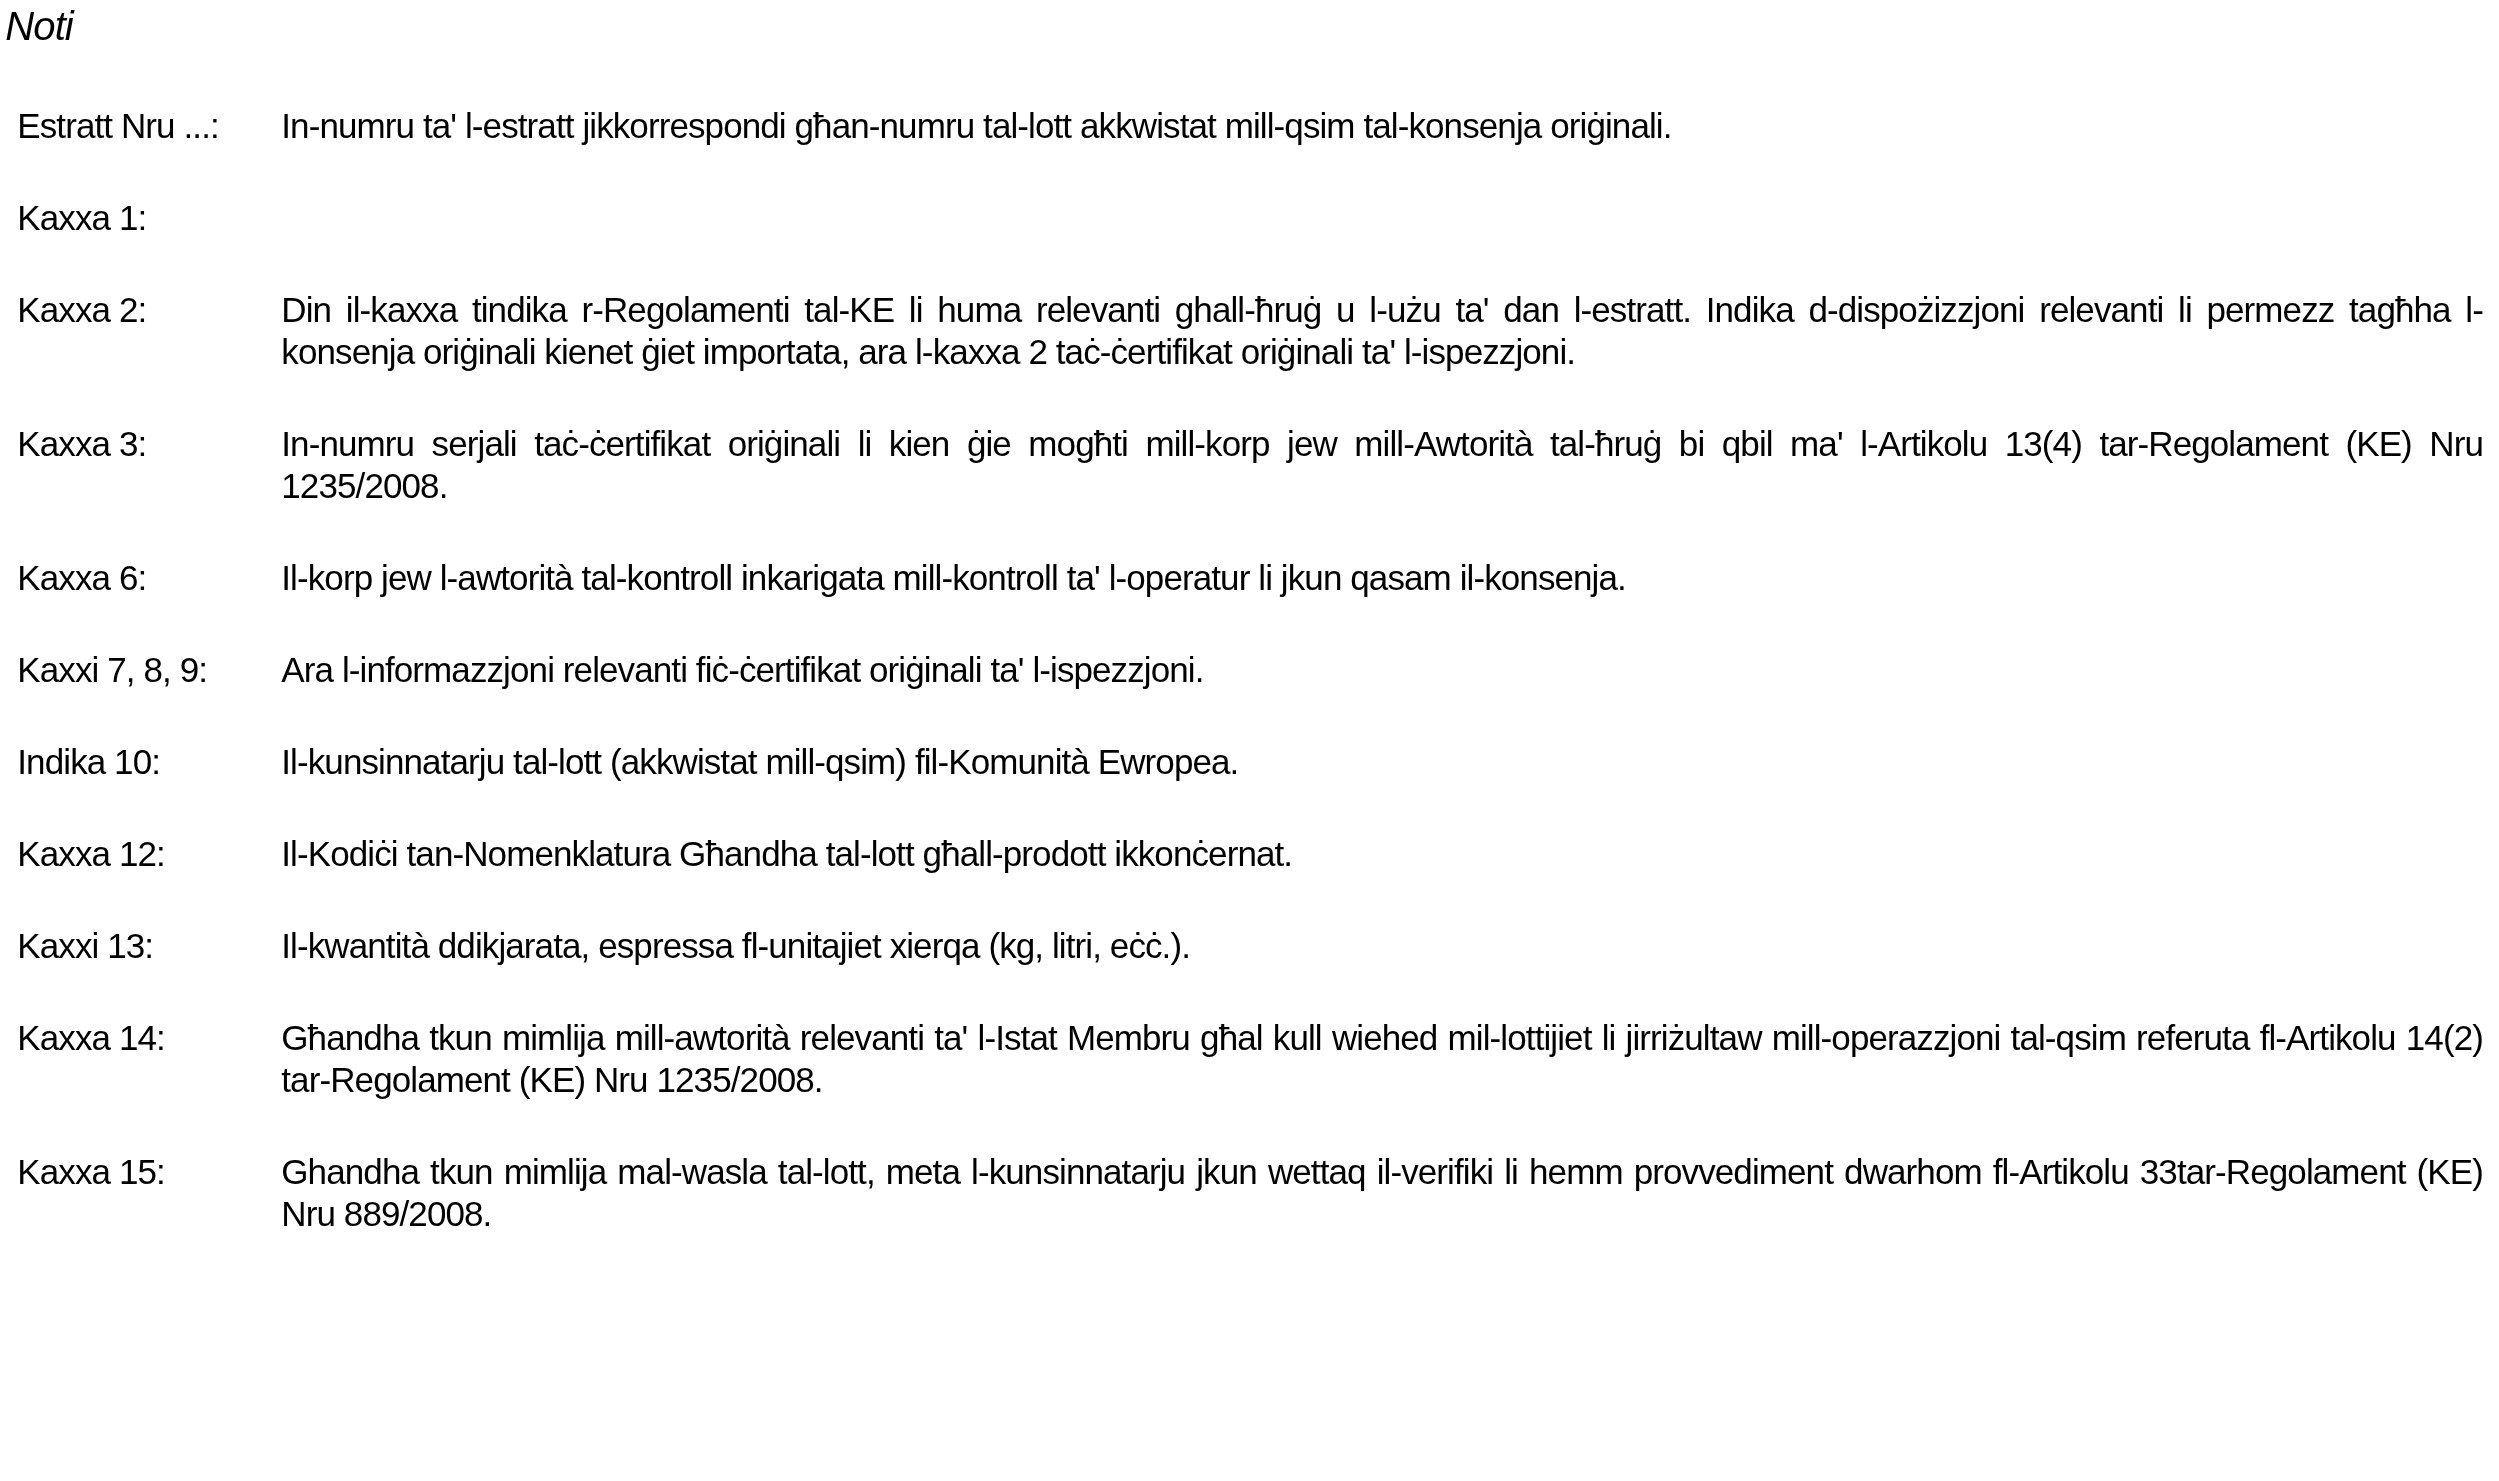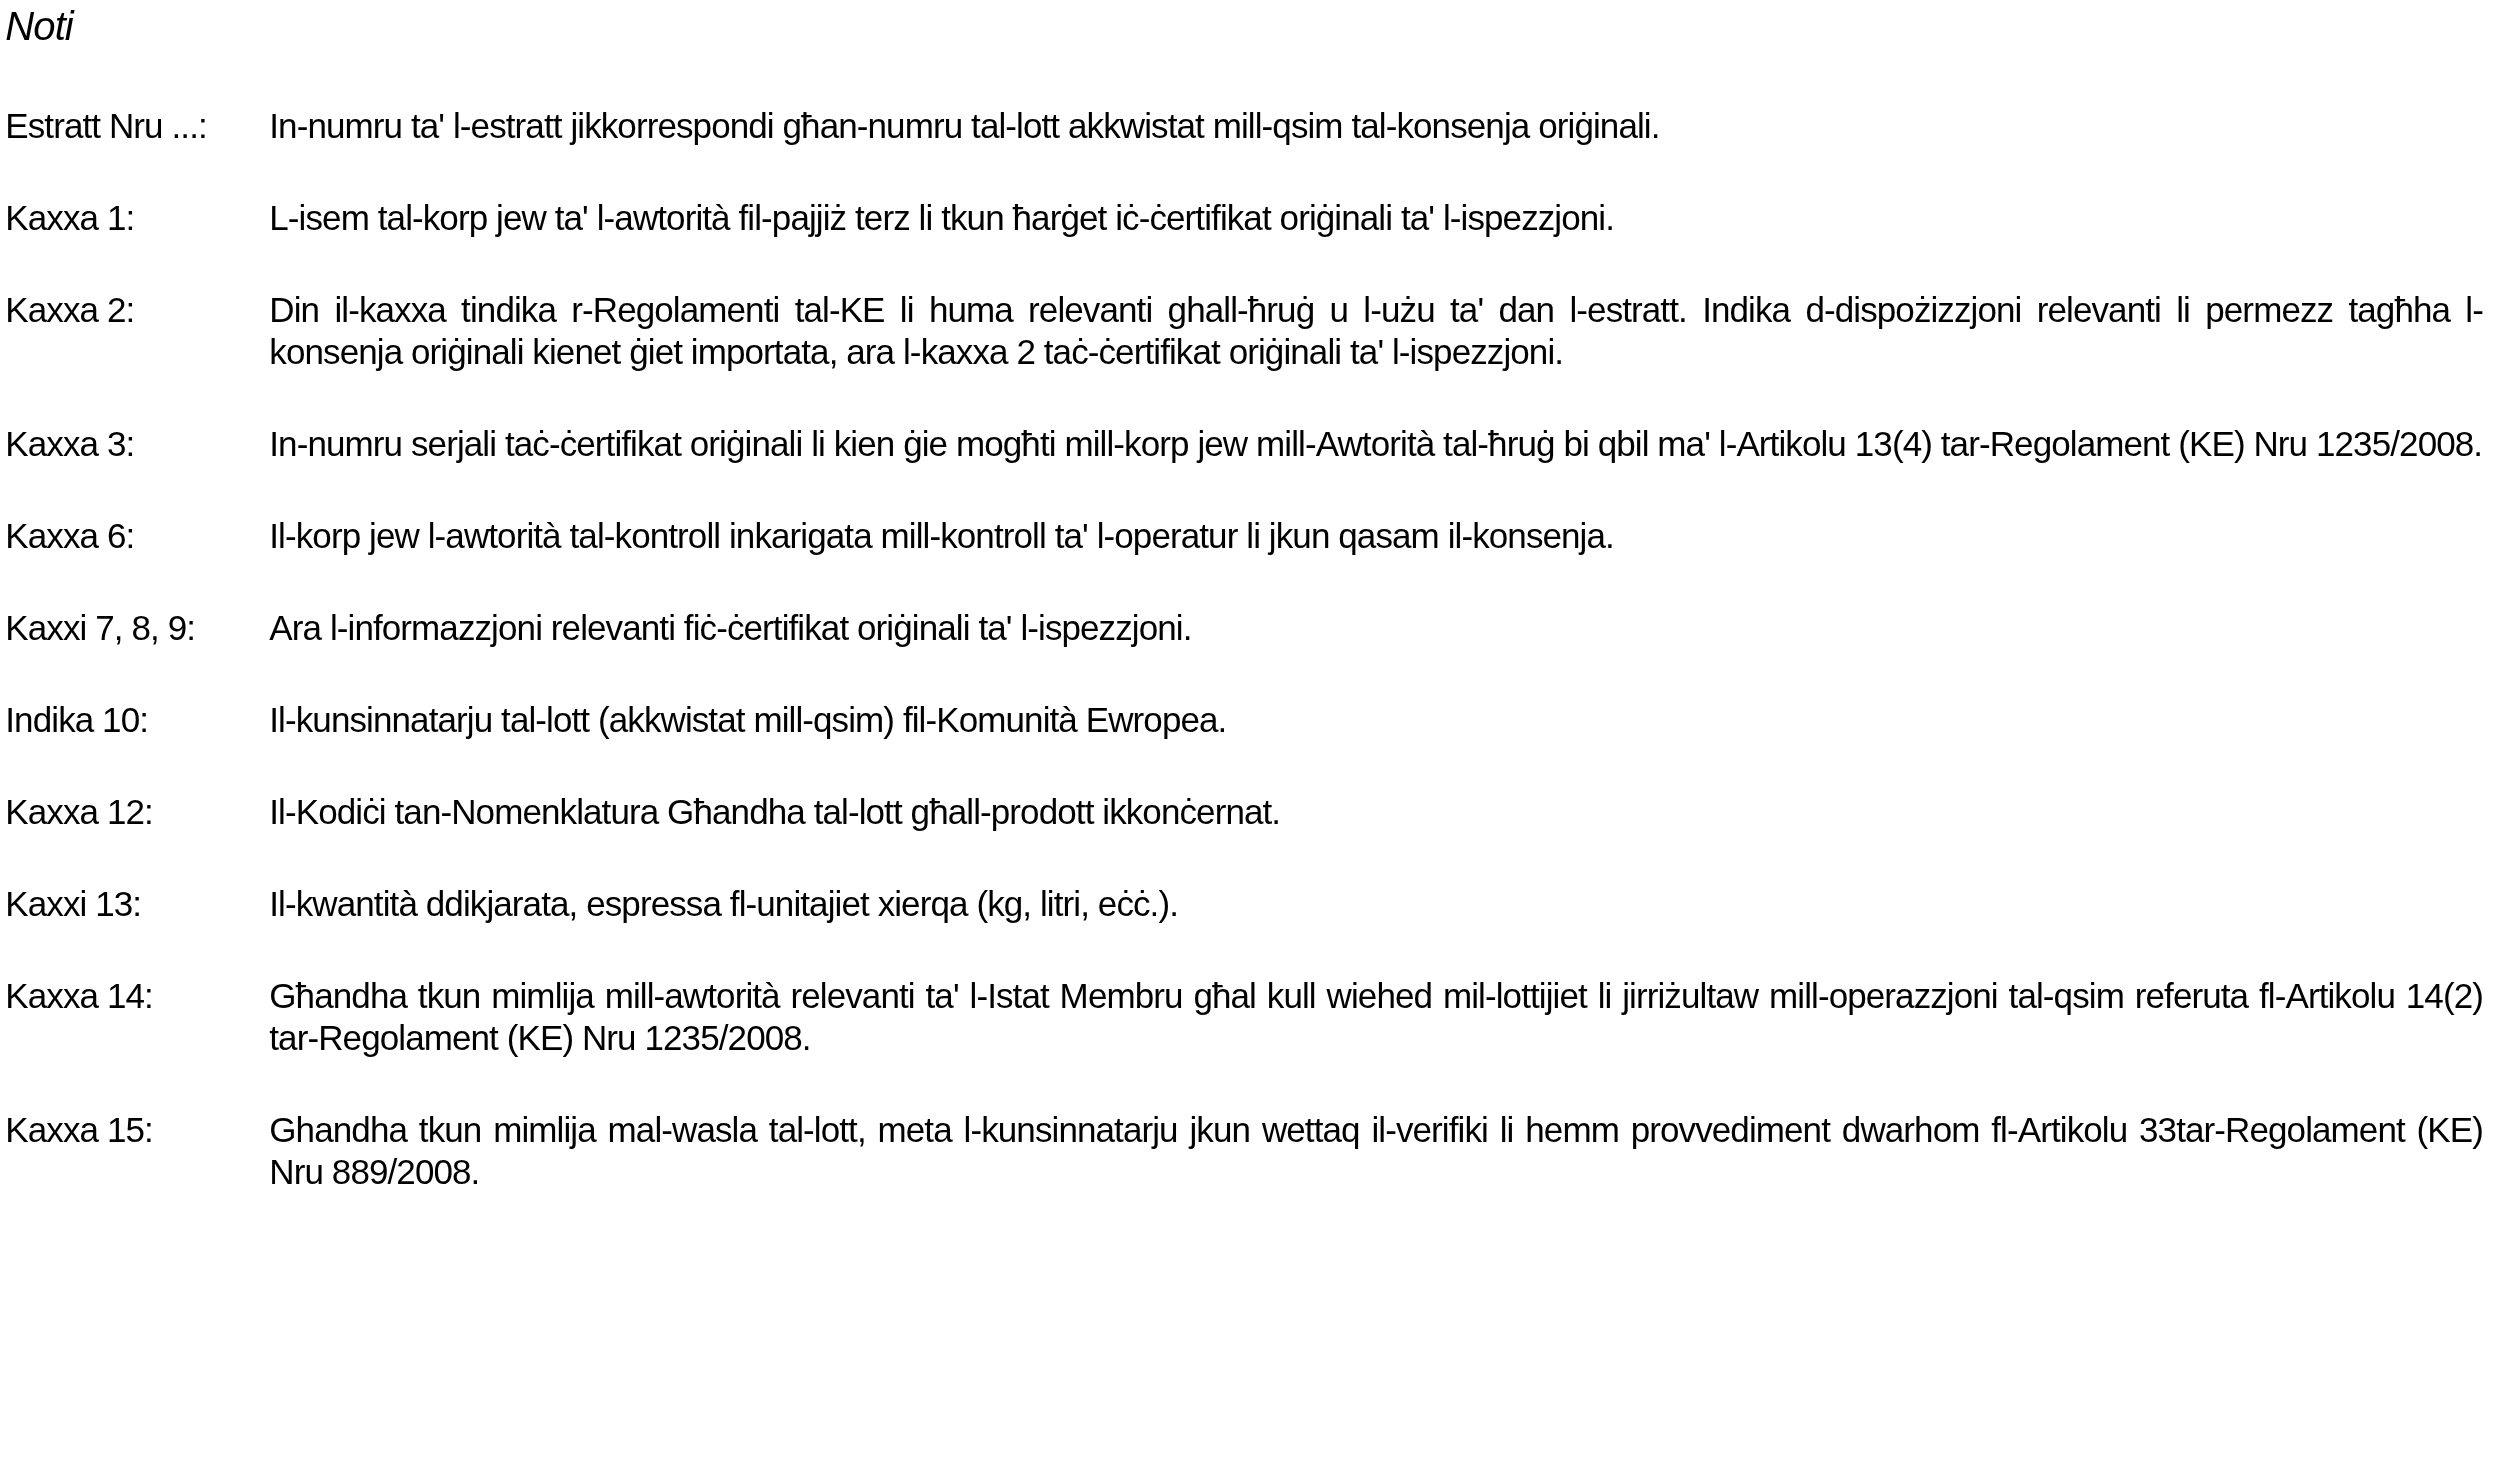--- a/index.html
+++ b/index.html
@@ -21,20 +21,21 @@
   .title {
     font-size: 40px;
     font-style: italic;
     font-weight: normal;
     letter-spacing: -0.9px;
     line-height: 42px;
     margin: 0 0 58px 0;
   }
   .notes {
     display: block;
+    margin-left: 12px;
   }
   .entry {
     display: grid;
     grid-template-columns: 264px 1fr;
     margin-bottom: 50px;
   }
   .entry-label {
     font-size: 35px;
     line-height: 42px;
     letter-spacing: -0.9px;
@@ -53,21 +54,20 @@
 
 <div class="page">
   <h1 class="title">Noti</h1>
   <div class="notes">
       <div class="entry">
         <div class="entry-label">Estratt Nru ...:</div>
         <div class="entry-text">In-numru ta' l-estratt jikkorrespondi għan-numru tal-lott akkwistat mill-qsim tal-konsenja oriġinali.</div>
       </div>
       <div class="entry">
         <div class="entry-label">Kaxxa 1:</div>
-        <div class="entry-text">L-isem tal-korp jew ta' l-awtorità fil-pajjiż terz li tkun ħarġet iċ-ċertifikat oriġinali ta' l-ispezzjoni.</div>
       </div>
       <div class="entry">
         <div class="entry-label">Kaxxa 2:</div>
         <div class="entry-text">Din il-kaxxa tindika r-Regolamenti tal-KE li huma relevanti ghall-ħruġ u l-użu ta' dan l-estratt. Indika d-dispożizzjoni relevanti li permezz tagħha l-konsenja oriġinali kienet ġiet importata, ara l-kaxxa 2 taċ-ċertifikat oriġinali ta' l-ispezzjoni.</div>
       </div>
       <div class="entry">
         <div class="entry-label">Kaxxa 3:</div>
         <div class="entry-text">In-numru serjali taċ-ċertifikat oriġinali li kien ġie mogħti mill-korp jew mill-Awtorità tal-ħruġ bi qbil ma' l-Artikolu 13(4) tar-Regolament (KE) Nru 1235/2008.</div>
       </div>
       <div class="entry">

